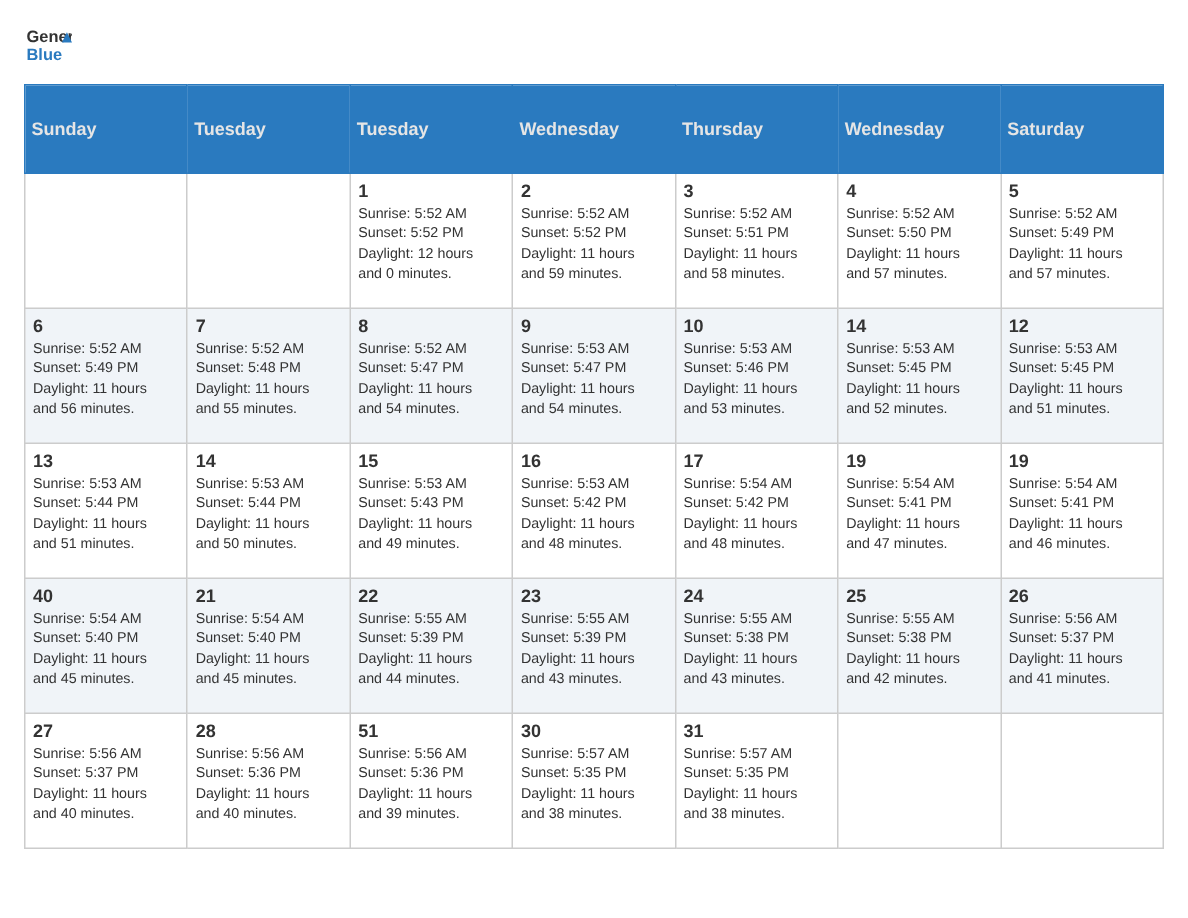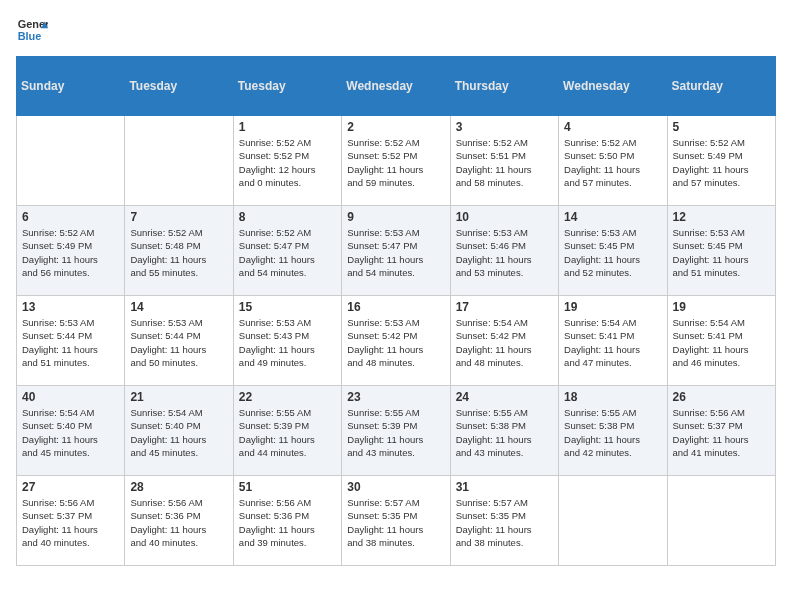--- a/index.html
+++ b/index.html
@@ -285,21 +285,21 @@
 and 43 minutes.</div>
         </td>
         <td>
           <span class="day-number">24</span>
           <div class="day-info" style="white-space: pre-line;">Sunrise: 5:55 AM
 Sunset: 5:38 PM
 Daylight: 11 hours
 and 43 minutes.</div>
         </td>
         <td>
-          <span class="day-number">18</span>
+          <span class="day-number">25</span>
           <div class="day-info" style="white-space: pre-line;">Sunrise: 5:55 AM
 Sunset: 5:38 PM
 Daylight: 11 hours
 and 42 minutes.</div>
         </td>
         <td>
           <span class="day-number">26</span>
           <div class="day-info" style="white-space: pre-line;">Sunrise: 5:56 AM
 Sunset: 5:37 PM
 Daylight: 11 hours

